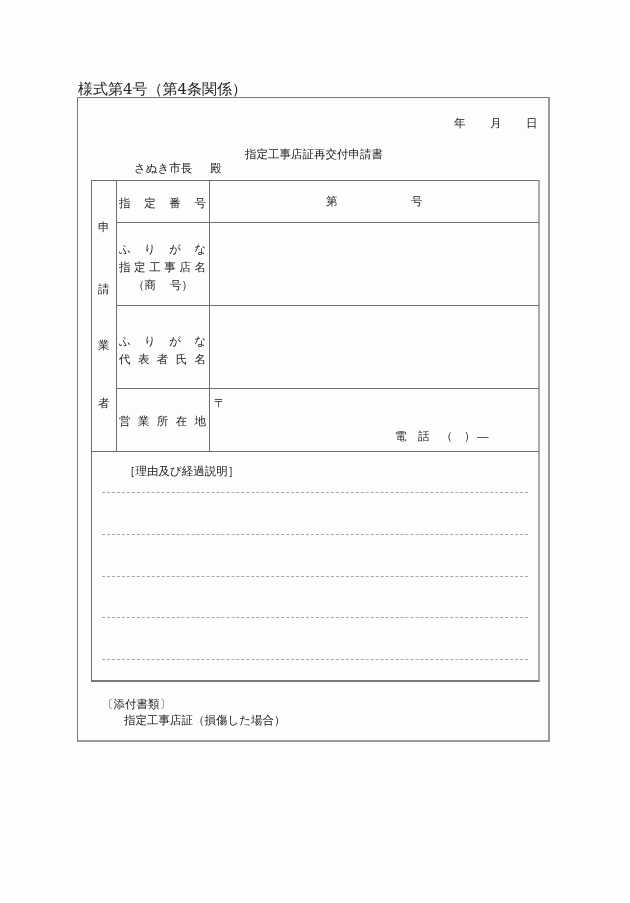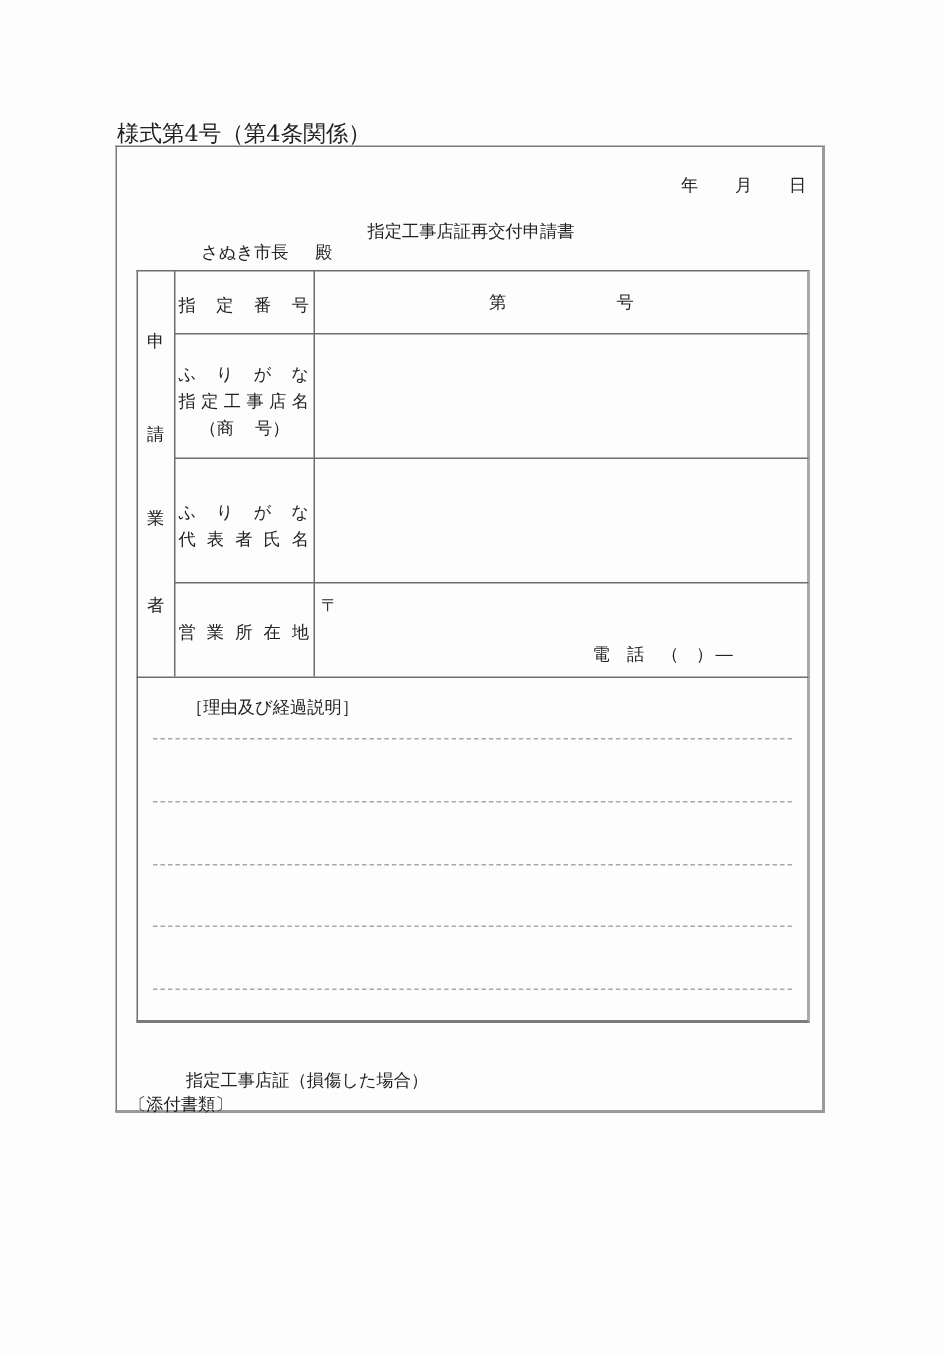--- a/index.html
+++ b/index.html
@@ -116,14 +116,14 @@
 <div class="abs t" style="left:477px; top:431px;">―</div>
 
 <div class="abs t" style="left:100px; top:466px;margin-left:24px;">［理由及び経過説明］</div>
 <div class="abs" style="left:100px; top:480px; width:430px; height:195px;"></div>
 <div class="dotted" style="top:492px;"></div>
 <div class="dotted" style="top:534px;"></div>
 <div class="dotted" style="top:576px;"></div>
 <div class="dotted" style="top:617px;"></div>
 <div class="dotted" style="top:659px;"></div>
 
-<div class="abs t" style="left:86px; top:699px;margin-top:32px;">〔添付書類〕</div>
+<div class="abs t" style="left:102px; top:699px;">〔添付書類〕</div>
 <div class="abs t" style="left:124px; top:715px;">指定工事店証（損傷した場合）</div>
 
 </body></html>

